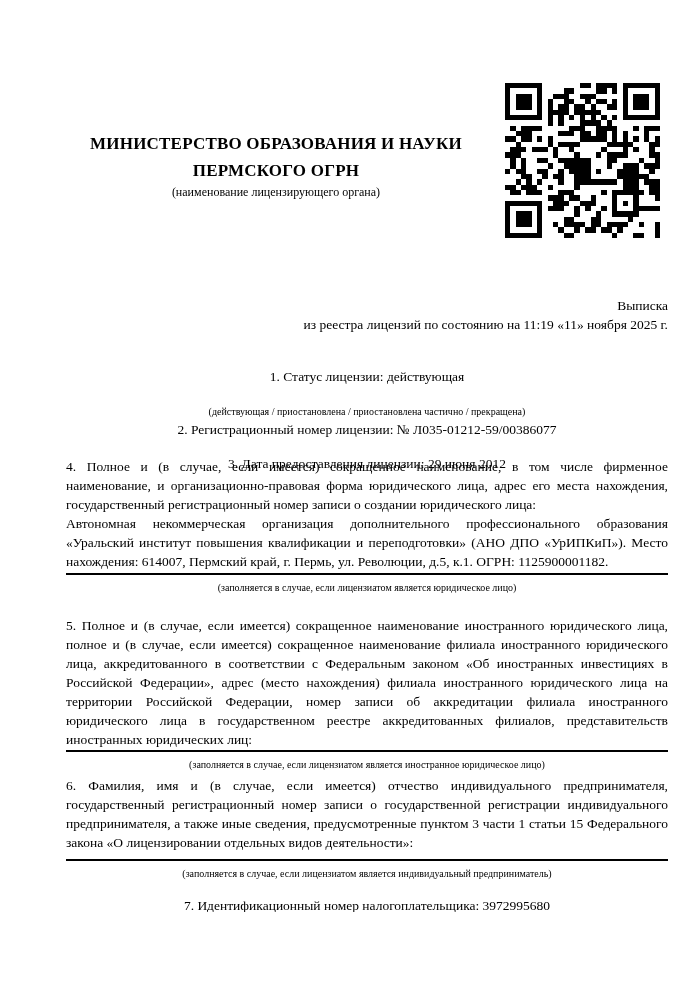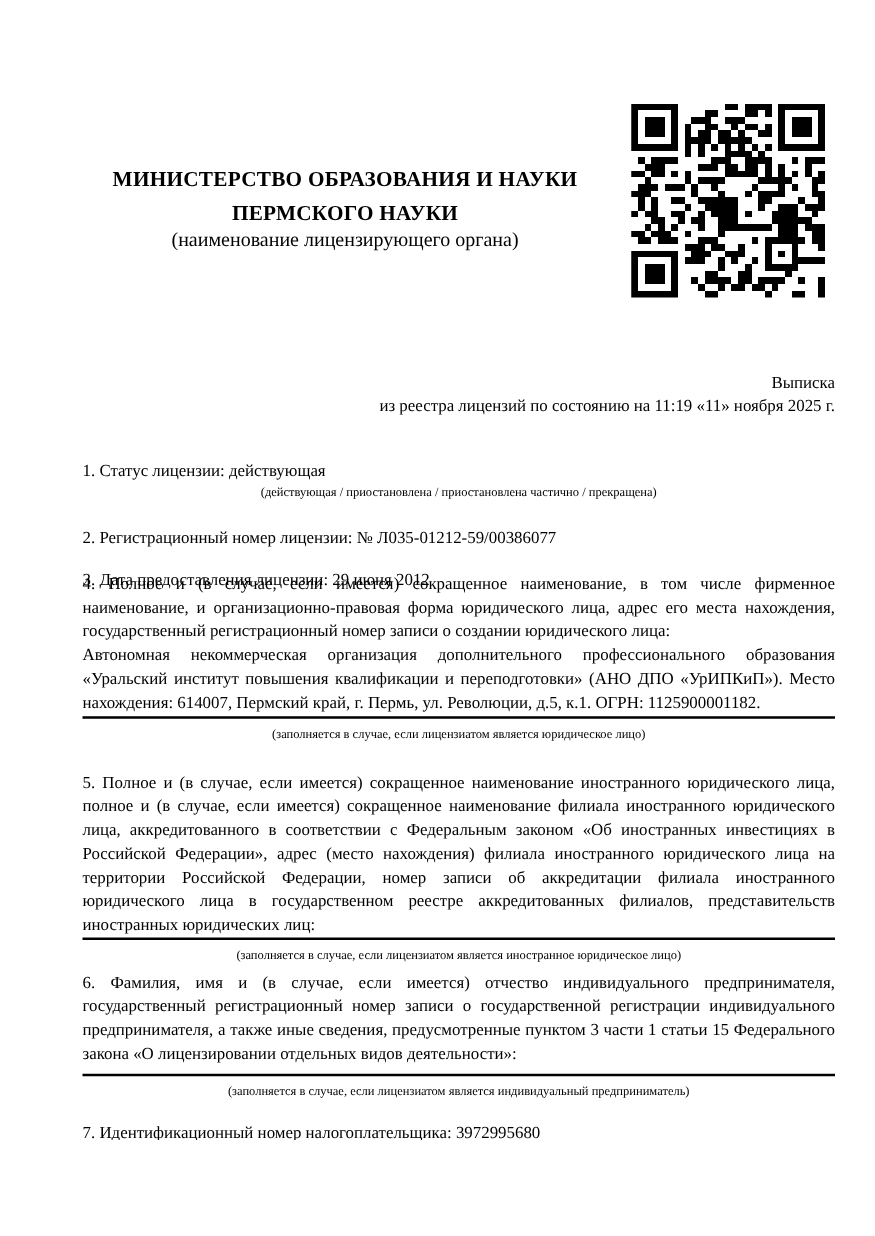--- a/index.html
+++ b/index.html
@@ -2,47 +2,47 @@
 <html lang="ru"><head>
 <meta charset="utf-8">
 <style>
   html,body{margin:0;padding:0;background:#ffffff;}
   .page{
     position:relative;width:700px;height:912px;background:#ffffff;color:#000;
     font-family:"Liberation Serif","DejaVu Serif",serif;
     font-size:13.5px;line-height:19px;overflow:hidden;
     -webkit-hyphens:none;hyphens:none;
   }
-  p{margin:0;}
+  p{margin:0;text-align:center;}
   .org-header{position:absolute;left:66px;top:130px;width:420px;text-align:center;}
   .org-name{font-weight:bold;font-size:17px;line-height:27px;letter-spacing:.2px;}
-  .org-caption{font-size:16px;line-height:13px;margin-top:2px;}
+  .org-caption{font-size:12px;line-height:13px;margin-top:2px;}
   .qr{position:absolute;left:505px;top:83px;width:155px;height:155px;}
   .qr svg{display:block;width:155px;height:155px;}
   .doc-title{position:absolute;left:66px;top:296px;width:602px;text-align:right;}
   .item{position:absolute;left:66px;width:602px;}
   .just{text-align:justify;}
-  .caption{font-size:10px;line-height:13px;text-align:center;margin-top:2px;}
+  .caption{font-size:10px;line-height:13px;text-align:center;margin-top:19px;}
   .rule{border-top:2px solid #000;height:0;}
   .s1{top:367px}.s2{top:420px}.s3{top:454px}.s4{top:457px}
   .s5{top:616px}.s6{top:776px}.s7{top:896px}
   .s4 .rule{margin-top:2px}
   .s5 .rule{margin-top:1px}
   .s6 .rule{margin-top:7px}
   .rule + .caption{margin-top:6px}
   .page-number{position:absolute;left:66px;top:928px;width:602px;text-align:center;}
 </style>
 </head>
 <body>
 
 <div class="page">
 
   <header class="org-header">
     <div class="org-name">МИНИСТЕРСТВО ОБРАЗОВАНИЯ И НАУКИ</div>
-    <div class="org-name">ПЕРМСКОГО НАУКИ</div>
+    <div class="org-name">ПЕРМСКОГО ОГРН</div>
     <div class="org-caption">(наименование лицензирующего органа)</div>
   </header>
 
   <div class="qr">
     <svg id="qr-svg" viewBox="0 0 29 29" shape-rendering="crispEdges" xmlns="http://www.w3.org/2000/svg">
         <rect x="0" y="0" width="29" height="29" fill="#fff"></rect>
         <rect x="0" y="0" width="1" height="1" fill="#000"></rect>
         <rect x="1" y="0" width="1" height="1" fill="#000"></rect>
         <rect x="2" y="0" width="1" height="1" fill="#000"></rect>
         <rect x="3" y="0" width="1" height="1" fill="#000"></rect>

